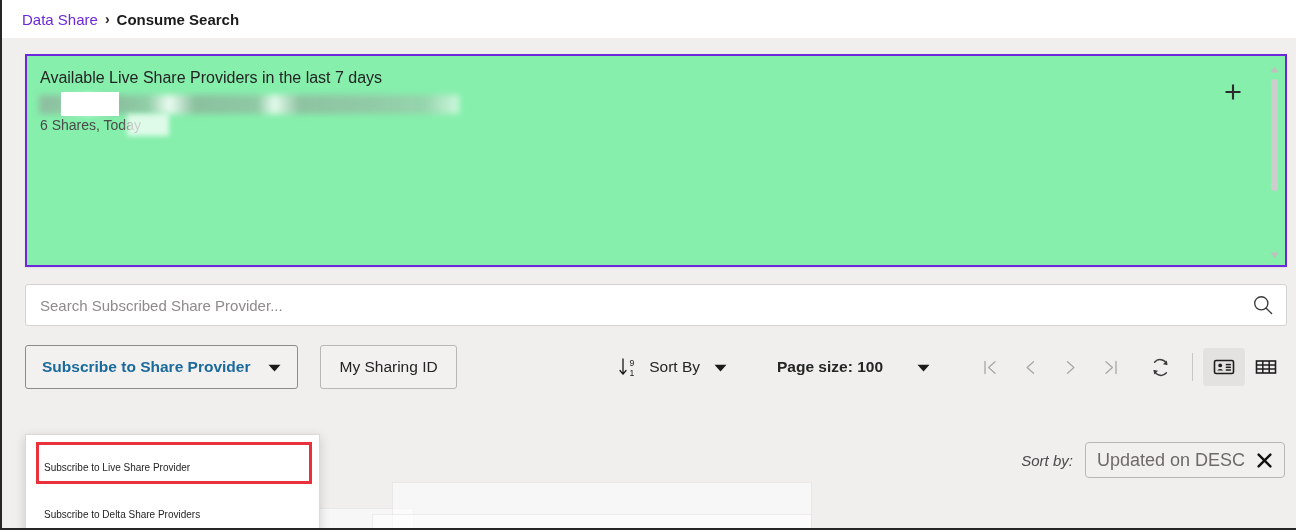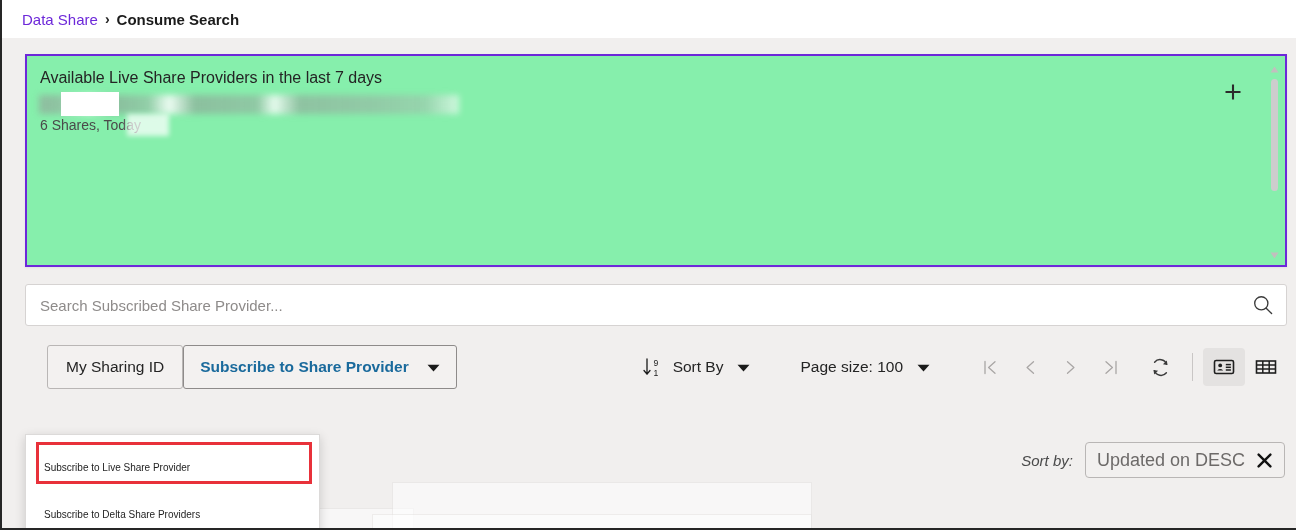--- a/index.html
+++ b/index.html
@@ -193,21 +193,21 @@
     display: flex;
     align-items: center;
     font-size: 15.5px;
     color: #242424;
     cursor: pointer;
     padding: 0 6px;
     height: 40px;
   }
   .tb-item .caret { margin-left: 14px; }
   .sort-icon { margin-right: 9px; display: flex; align-items: center; }
-  .pagesize { margin-left: 38px; font-weight: 400; }
+  .pagesize { margin-left: 38px; font-weight: 700; gap: 20px; }
 
   .pager { display: flex; align-items: center; margin-left: 34px; }
   .pg-btn {
     width: 40px; height: 40px;
     display: flex; align-items: center; justify-content: center;
     cursor: pointer;
   }
   .refresh-btn {
     width: 44px; height: 40px;
     margin-left: 8px;
@@ -354,31 +354,31 @@
       <div class="search-icon">
         <svg width="22" height="22" viewBox="0 0 22 22">
           <circle cx="9.3" cy="9.3" r="6.6" fill="none" stroke="#3a3a3a" stroke-width="1.35"></circle>
           <line x1="14.2" y1="14.2" x2="19.6" y2="19.6" stroke="#3a3a3a" stroke-width="1.35" stroke-linecap="round"></line>
         </svg>
       </div>
     </div>
 
     <div class="toolbar">
 
-      <div class="btn btn-secondary">
-        <span>My Sharing ID</span>
-      </div>
-
       <div class="btn btn-primary">
         <span>Subscribe to Share Provider</span>
         <span class="caret">
           <svg width="13" height="8" viewBox="0 0 13 8">
             <polygon points="0.5,0.8 12.5,0.8 6.5,7.6" fill="#1a1a1a"></polygon>
           </svg>
         </span>
+      </div>
+
+      <div class="btn btn-secondary">
+        <span>My Sharing ID</span>
       </div>
 
       <div class="tb-group">
 
         <div class="tb-item">
           <span class="sort-icon">
             <svg width="22" height="22" viewBox="0 0 22 22">
               <path d="M5 3 L5 18 M2 14.5 L5 18.2 L8 14.5" fill="none" stroke="#1a1a1a" stroke-width="1.3" stroke-linecap="round" stroke-linejoin="round"></path>
               <text x="11.5" y="10" font-family="Liberation Sans, sans-serif" font-size="8.6" fill="#1a1a1a">9</text>
               <text x="11.5" y="19.6" font-family="Liberation Sans, sans-serif" font-size="8.6" fill="#1a1a1a">1</text>

